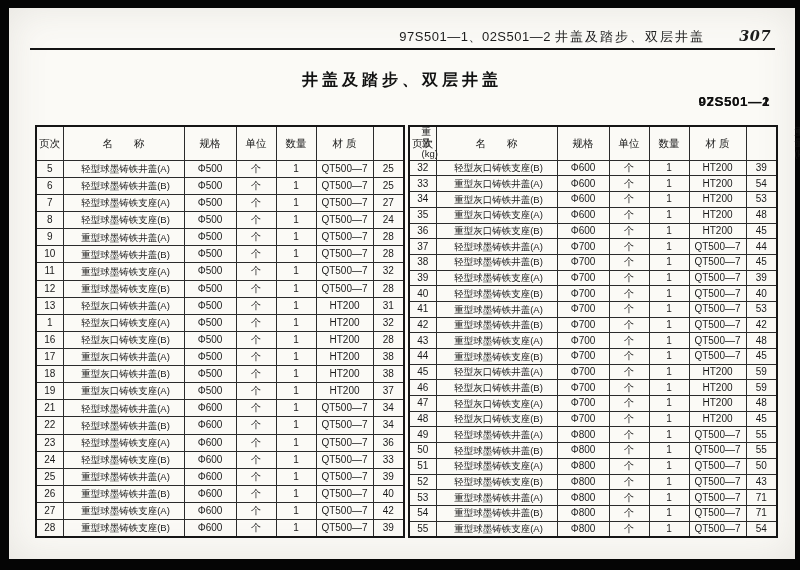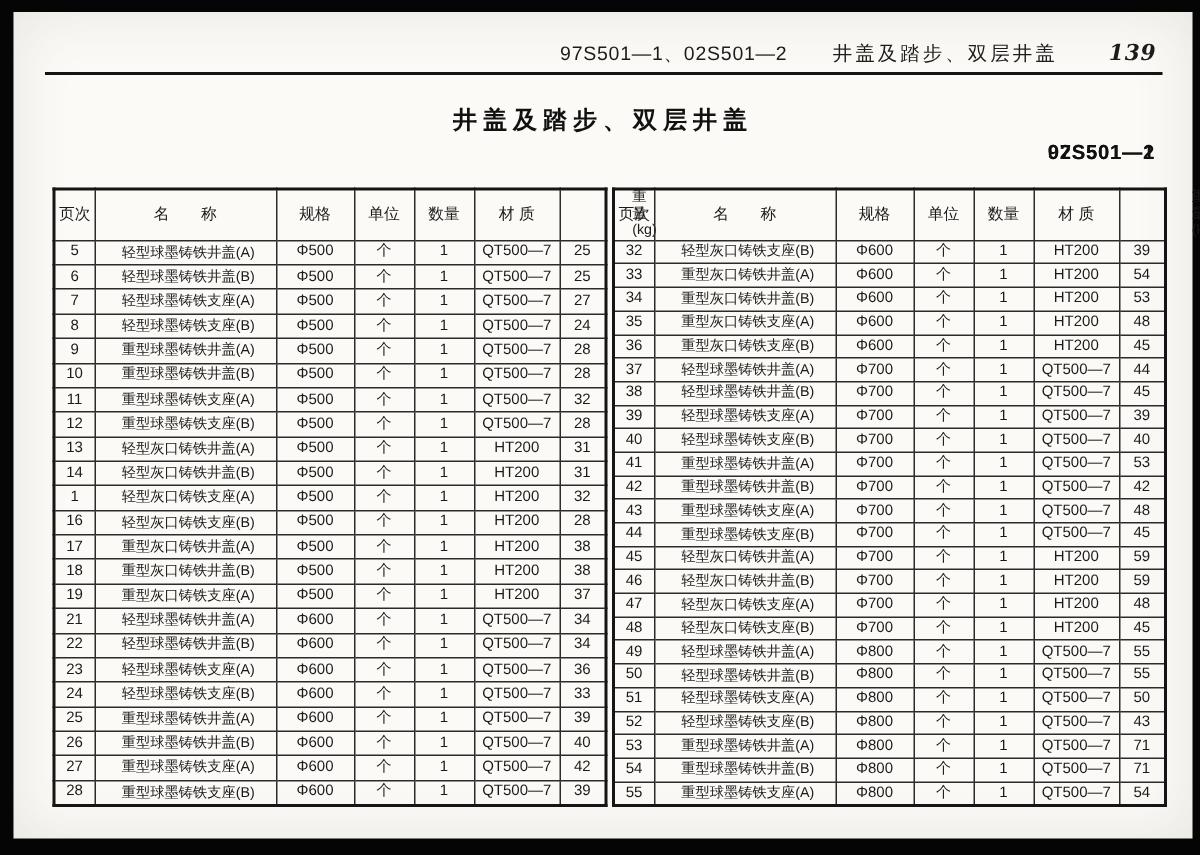--- a/index.html
+++ b/index.html
@@ -5,21 +5,21 @@
   html,body{margin:0;padding:0;}
   body{width:800px;height:570px;overflow:hidden;background:#000;
        font-family:"Liberation Sans","DejaVu Sans",sans-serif;}
   .frame{position:relative;width:800px;height:570px;background:#050505;}
   .page{position:absolute;top:8px;left:9px;right:5px;bottom:11px;
         background:#fbfaf6;color:#161616;
         box-shadow:inset 0 0 40px rgba(90,85,70,.12);}
   
   .runhead{position:absolute;top:19px;right:24px;font-size:13px;color:#1c1c1c;
            white-space:nowrap;letter-spacing:.5px;}
-  .runhead .codes{margin-right:26px;}
+  .runhead .codes{}
   .runhead .rtitle{margin-right:30px;letter-spacing:2px;}
   .runhead .pageno{font-family:"DejaVu Serif","Liberation Serif",serif;
                    font-style:italic;font-weight:bold;font-size:14.5px;}
   .headrule{position:absolute;top:40px;left:21px;width:745px;height:2px;
             background:#141414;}
   
   .doctitle{position:absolute;top:62px;left:0;width:100%;text-align:center;
             font-size:16px;font-weight:bold;letter-spacing:4px;color:#111;}
   .codeblock{position:absolute;right:25px;text-align:right;font-weight:bold;
              font-size:13.5px;letter-spacing:.5px;color:#111;white-space:nowrap;}
@@ -42,21 +42,21 @@
 </style>
 </head>
 <body>
 
 <div class="frame">
   <div class="page">
 
     <div class="runhead">
       <span class="codes">97S501—1、02S501—2</span>
       <span class="rtitle">井盖及踏步、双层井盖</span>
-      <span class="pageno">139</span>
+      <span class="pageno">307</span>
     </div>
     <div class="headrule"></div>
 
     <div class="doctitle">井盖及踏步、双层井盖</div>
     <div class="codeblock code-top">97S501—1</div>
     <div class="codeblock code-bottom">02S501—2</div>
 
     <div class="tables">
 
       <table>
@@ -156,29 +156,20 @@
             <tr>
               <td class="c0">13</td>
               <td class="c1">轻型灰口铸铁井盖(A)</td>
               <td class="c2">Φ500</td>
               <td class="c3">个</td>
               <td class="c4">1</td>
               <td class="c5">HT200</td>
               <td class="c6">31</td>
             </tr>
             <tr>
-              <td class="c0">14</td>
-              <td class="c1">轻型灰口铸铁井盖(B)</td>
-              <td class="c2">Φ500</td>
-              <td class="c3">个</td>
-              <td class="c4">1</td>
-              <td class="c5">HT200</td>
-              <td class="c6">31</td>
-            </tr>
-            <tr>
               <td class="c0">1</td>
               <td class="c1">轻型灰口铸铁支座(A)</td>
               <td class="c2">Φ500</td>
               <td class="c3">个</td>
               <td class="c4">1</td>
               <td class="c5">HT200</td>
               <td class="c6">32</td>
             </tr>
             <tr>
               <td class="c0">16</td>

